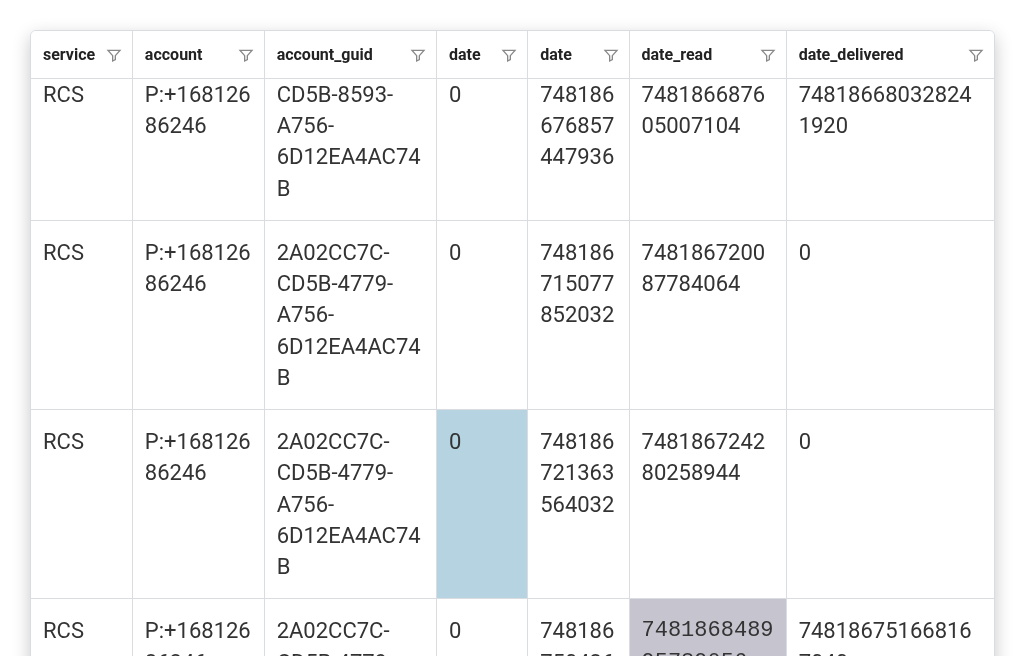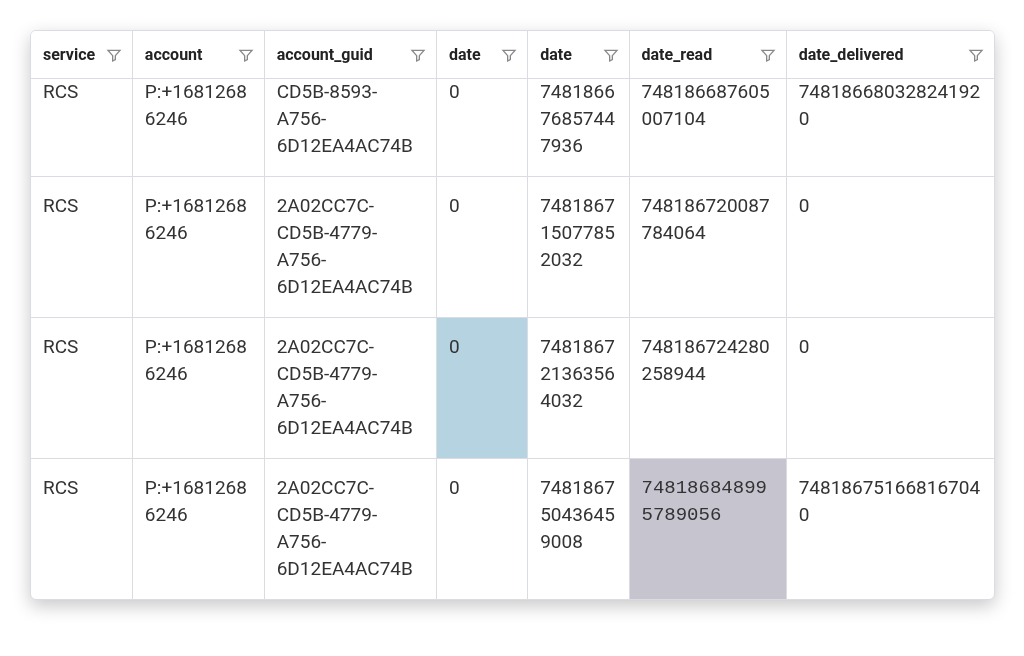--- a/index.html
+++ b/index.html
@@ -28,21 +28,21 @@
       color: #222;
       padding: 14px 10px 14px 12px;
       border-right: 1px solid #d9dde1;
       border-bottom: 1px solid #d9dde1;
       background: #fff;
       vertical-align: middle;
       white-space: nowrap;
     }
     thead th:last-child { border-right: none; }
     tbody td {
-      font-size: 19px;
+      font-size: 22px;
       color: #333;
       padding: 16px 10px 16px 12px;
       border-right: 1px solid #d9dde1;
       border-bottom: 1px solid #d9dde1;
       vertical-align: top;
       word-break: break-word;
       line-height: 1.42;
     }
     tbody tr:last-child td { border-bottom: none; }
     tbody td:last-child { border-right: none; }

